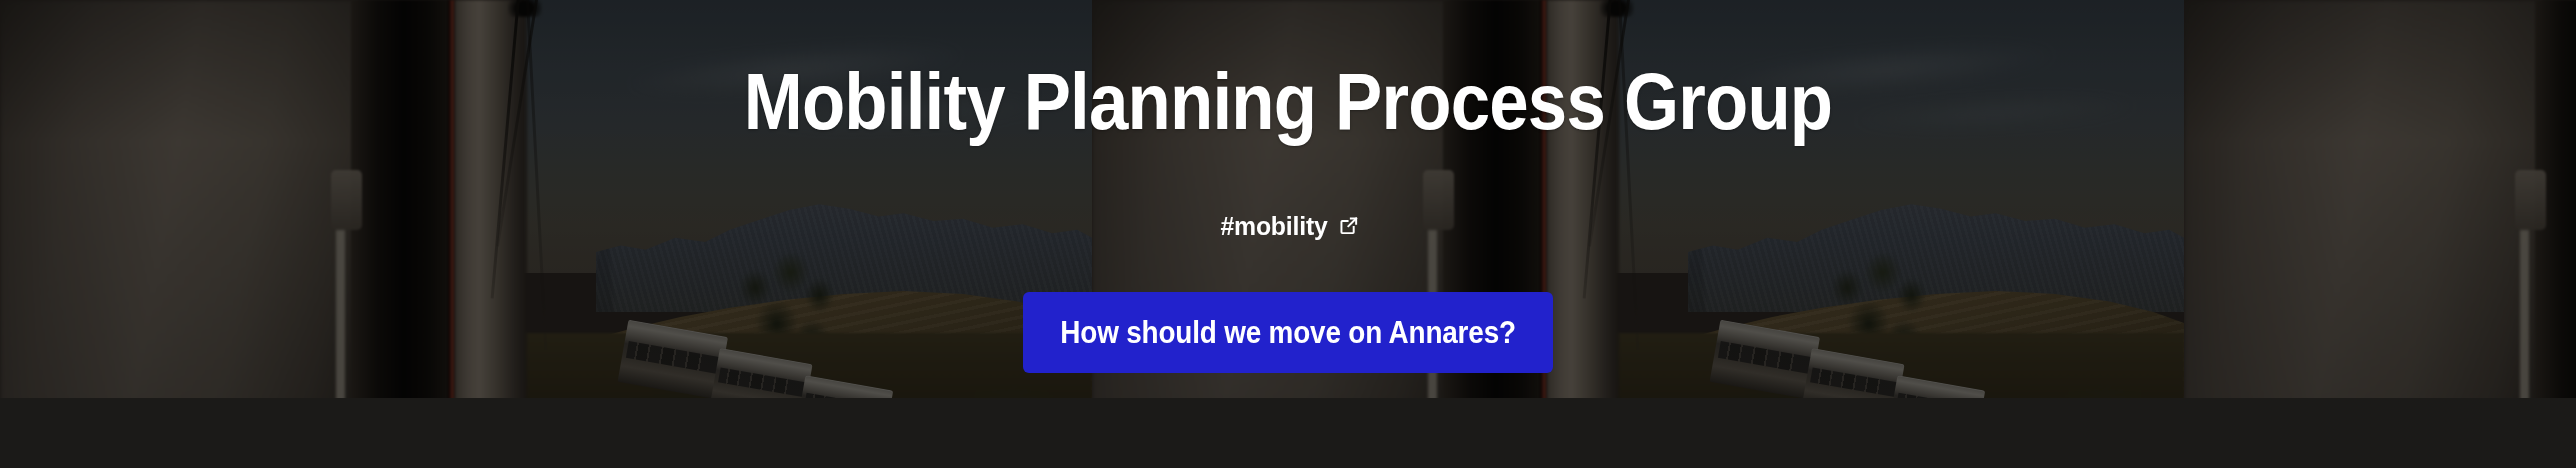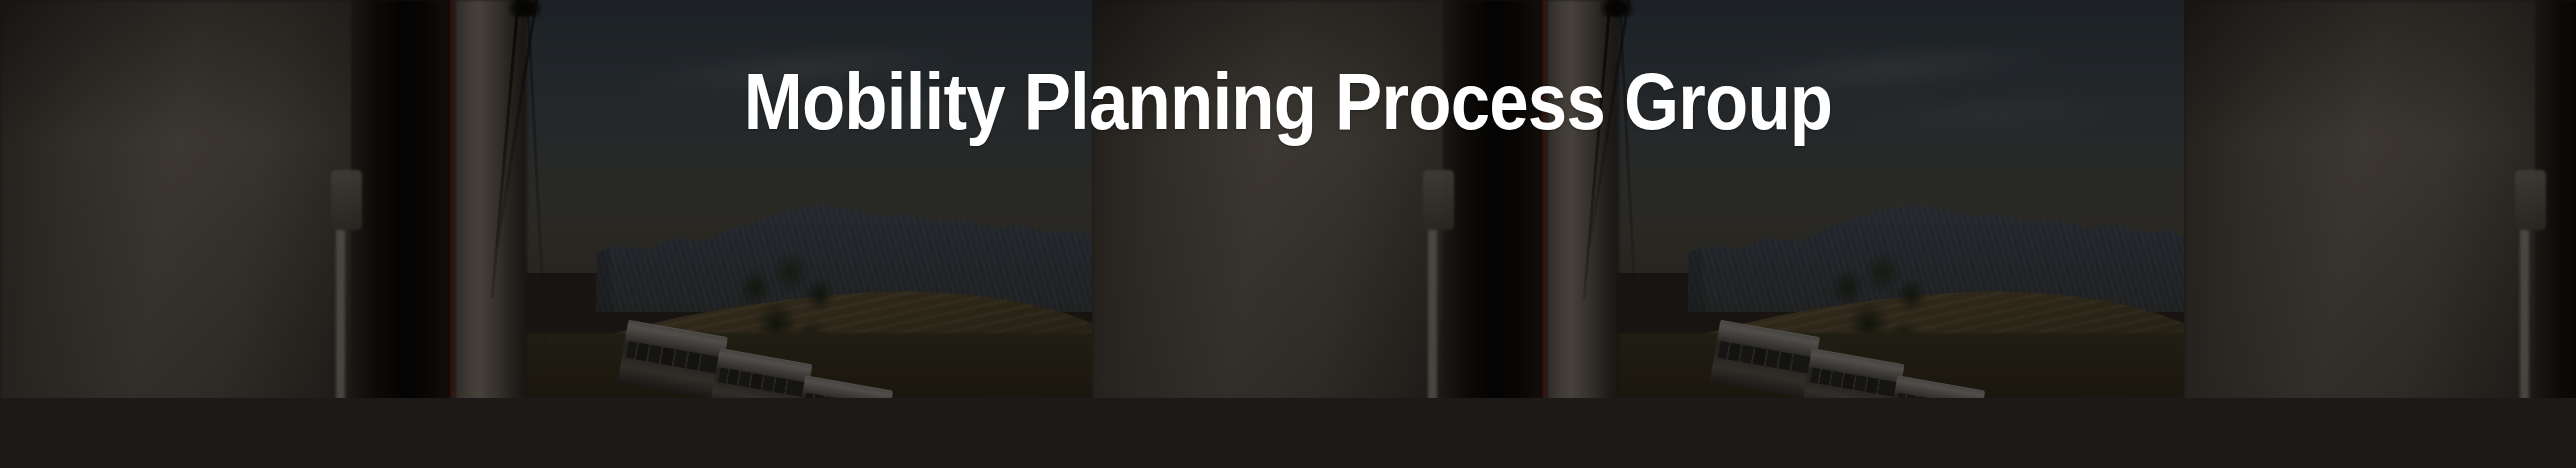--- a/index.html
+++ b/index.html
@@ -427,17 +427,30 @@
     </div>
 
   </div>
 
   <div class="bg-scrim"></div>
 
   <div class="hero-content">
 
     <h1 class="hero-title">Mobility Planning Process Group</h1>
 
-
+    <div class="hero-tag-row">
+      <a class="hero-tag" href="#">#mobility</a>
+      <span class="external-link-icon">
+        <svg viewBox="0 0 24 24" fill="none" stroke="currentColor" stroke-width="2.4" stroke-linecap="square" stroke-linejoin="miter">
+          <path d="M18 13.5V20a1 1 0 0 1-1 1H4a1 1 0 0 1-1-1V7a1 1 0 0 1 1-1h6.5"></path>
+          <path d="M14.5 3H21v6.5"></path>
+          <path d="M21 3l-9.5 9.5"></path>
+        </svg>
+      </span>
+    </div>
+
+    <a class="hero-cta" href="#">
+      <span>How should we move on Annares?</span>
+    </a>
 
   </div>
 </div>
 
 
 </body></html>

